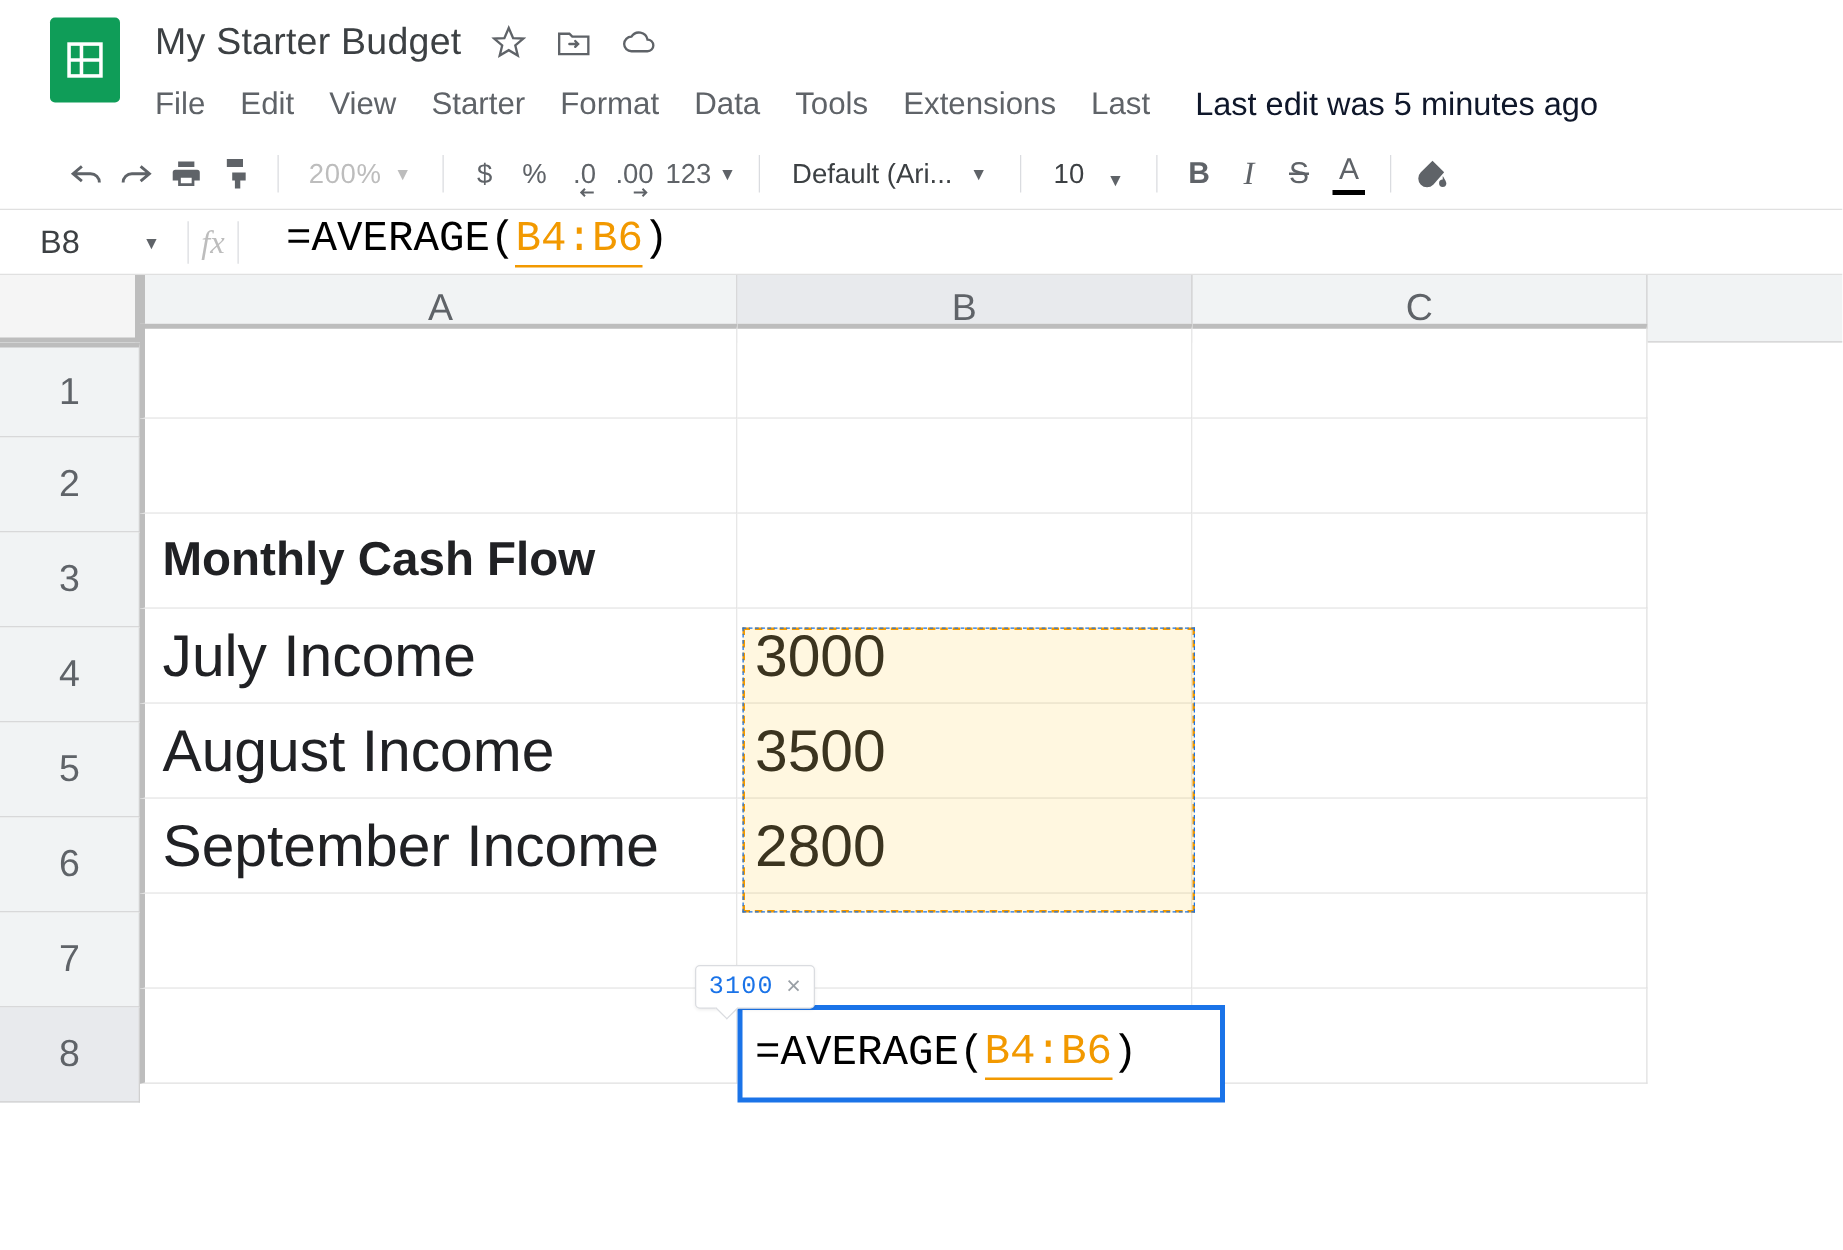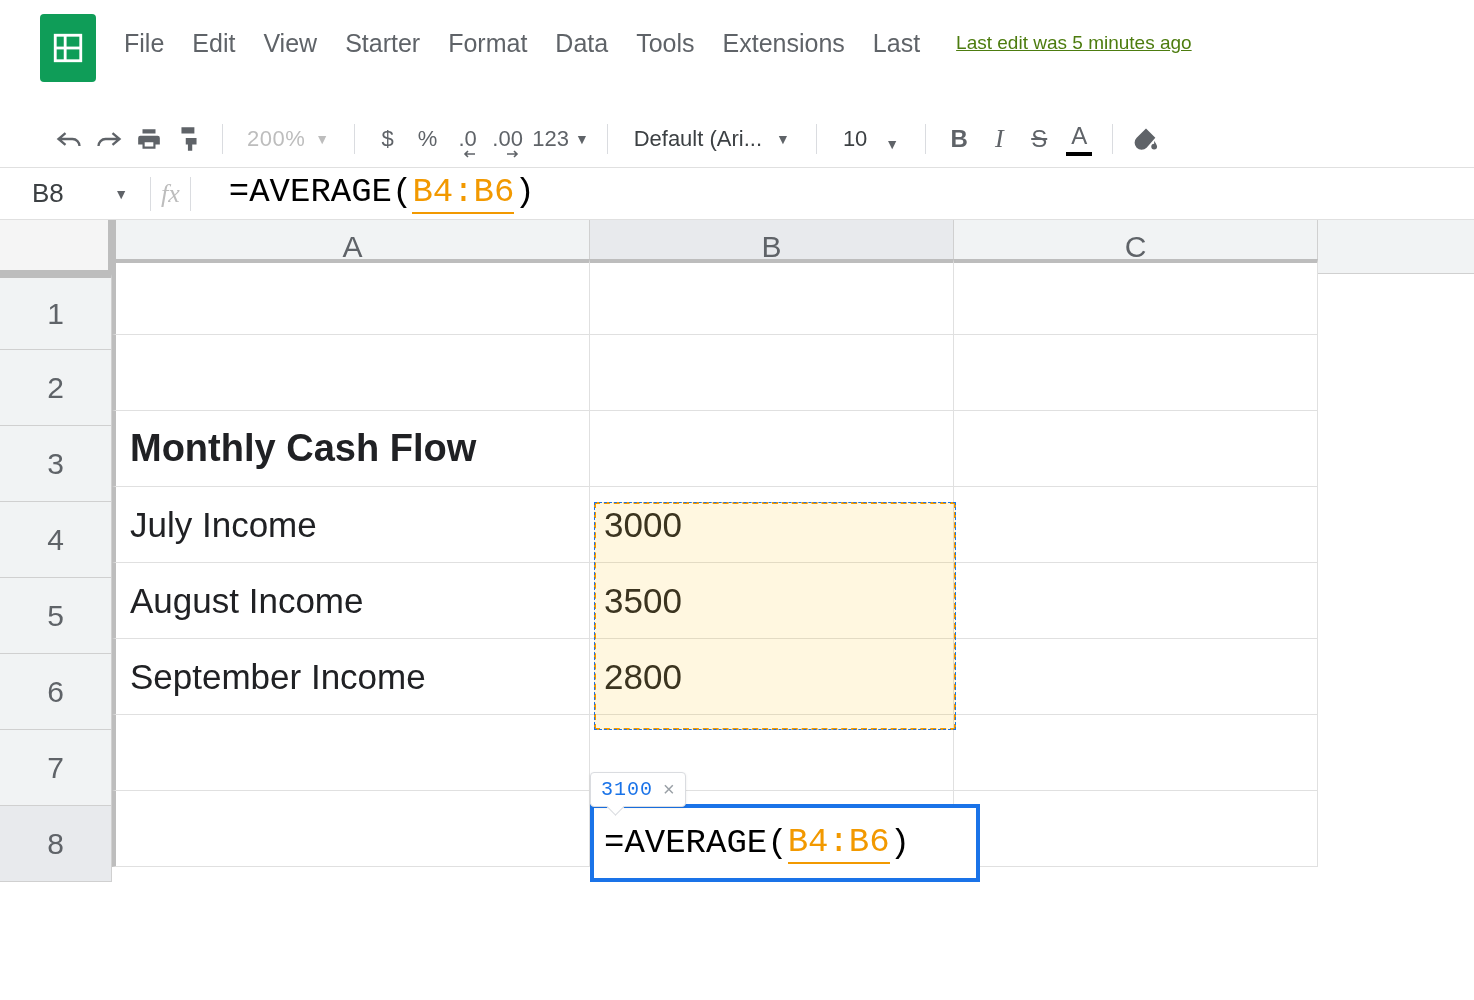--- a/index.html
+++ b/index.html
@@ -54,23 +54,22 @@
       gap: 28px;
       margin-top: 10px;
       height: 38px;
     }
     .menu-item {
       font-size: 25px;
       color: #5f6368;
       cursor: pointer;
     }
     .last-edit {
-      font-size: 19px;
-      color: #4d7c0f;
-      text-decoration: underline;
+      font-size: 26px;
+      color: #0f172a;
       cursor: pointer;
       margin-left: 8px;
     }
     
     .toolbar {
       display: flex;
       align-items: center;
       padding: 8px 0 8px 52px;
       border-bottom: 1px solid #e0e0e0;
       height: 58px;
@@ -179,21 +178,21 @@
     }
     .row-h.first { border-top: 4px solid #bdbdbd; }
     .row-h.active { background: #e8eaed; }
     .cells {
       position: absolute; left: 112px; top: 39px;
     }
     .row { display: flex; height: 76px; }
     .cell {
       border-right: 1px solid #e0e0e0;
       border-bottom: 1px solid #e0e0e0;
-      font-size: 35px;
+      font-size: 47px;
       color: #202124;
       padding: 0 14px;
       display: flex;
       align-items: center;
       position: relative;
       background: #fff;
     }
     .cell.first-col { border-left: 4px solid #bdbdbd; }
     .row.first .cell { border-top: 4px solid #bdbdbd; }
     .w-A { width: 478px; }
@@ -232,21 +231,21 @@
       display: flex;
       align-items: center;
       padding: 0 10px;
       font-family: "Courier New", monospace;
       font-size: 34px;
     }
     .editing-cell .formula-range { color: #f29900; border-bottom: 2px solid #f29900; }
     
     .preview-tip {
       position: absolute;
-      left: 590px;
+      left: 556px;
       top: 552px;
       background: #fff;
       border: 1px solid #dadce0;
       border-radius: 4px;
       font-size: 20px;
       color: #3c4043;
       padding: 5px 10px;
       display: flex;
       align-items: center;
       gap: 10px;
@@ -272,20 +271,39 @@
 
 <div class="title-bar">
   <div class="sheets-logo">
     <svg viewBox="0 0 24 24">
       <rect x="3" y="3" width="18" height="18" fill="none" stroke="#fff" stroke-width="2"></rect>
       <line x1="3" y1="12" x2="21" y2="12" stroke="#fff" stroke-width="2"></line>
       <line x1="10" y1="3" x2="10" y2="21" stroke="#fff" stroke-width="2"></line>
     </svg>
   </div>
   <div class="title-col">
+    <div class="doc-title-row">
+      <span class="doc-title">My Starter Budget</span>
+      <span class="title-icon">
+        <svg width="28" height="28" viewBox="0 0 24 24" fill="none" stroke="#5f6368" stroke-width="1.6">
+            <polygon points="12,2 15,9 22,9.3 16.5,14 18.2,21 12,17.3 5.8,21 7.5,14 2,9.3 9,9"></polygon>
+          </svg>
+      </span>
+      <span class="title-icon">
+        <svg width="30" height="26" viewBox="0 0 24 20" fill="none" stroke="#5f6368" stroke-width="1.6">
+            <path d="M2 4 h7 l2 2 h11 v12 h-20 z"></path>
+            <path d="M9 11 h6 M13 9 l2 2 -2 2" stroke-linecap="round"></path>
+          </svg>
+      </span>
+      <span class="title-icon">
+        <svg width="32" height="24" viewBox="0 0 24 18" fill="none" stroke="#5f6368" stroke-width="1.6">
+            <path d="M7 15 a5 5 0 0 1 0-10 a6 6 0 0 1 11 2 a4 4 0 0 1 0 8 z"></path>
+          </svg>
+      </span>
+    </div>
     <div class="menubar">
       <span class="menu-item">File</span>
       <span class="menu-item">Edit</span>
       <span class="menu-item">View</span>
       <span class="menu-item">Starter</span>
       <span class="menu-item">Format</span>
       <span class="menu-item">Data</span>
       <span class="menu-item">Tools</span>
       <span class="menu-item">Extensions</span>
       <span class="menu-item">Last</span>

